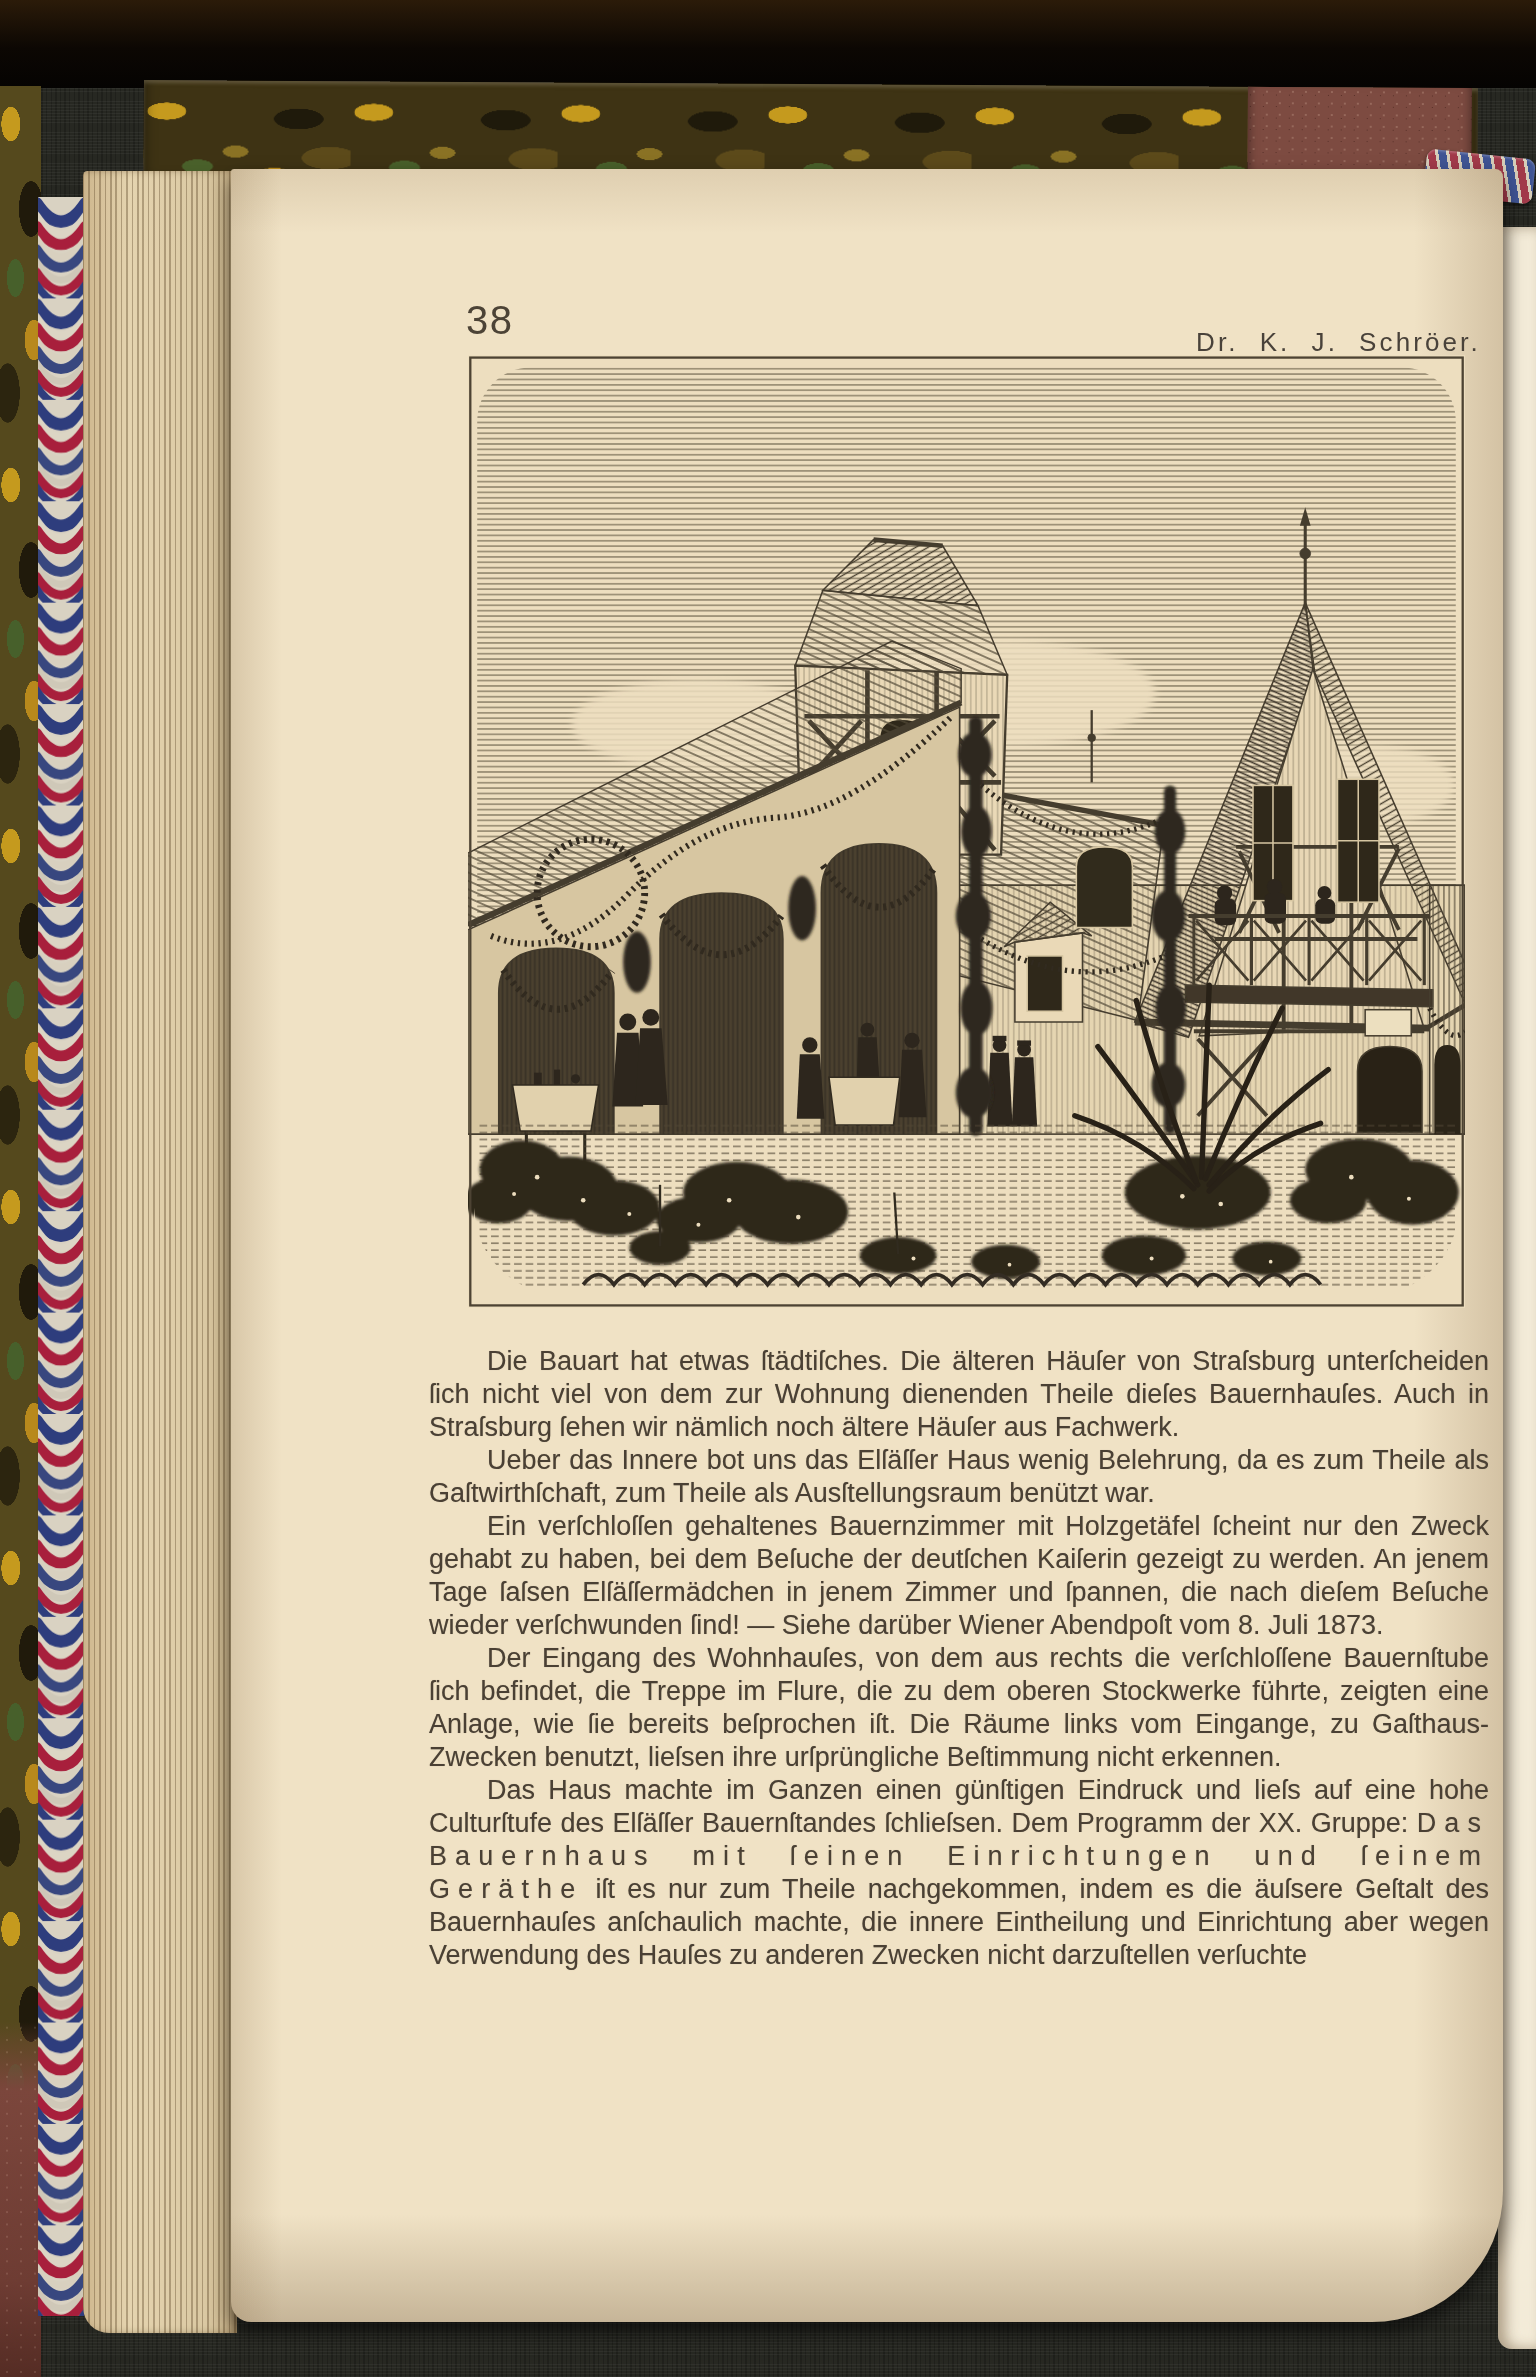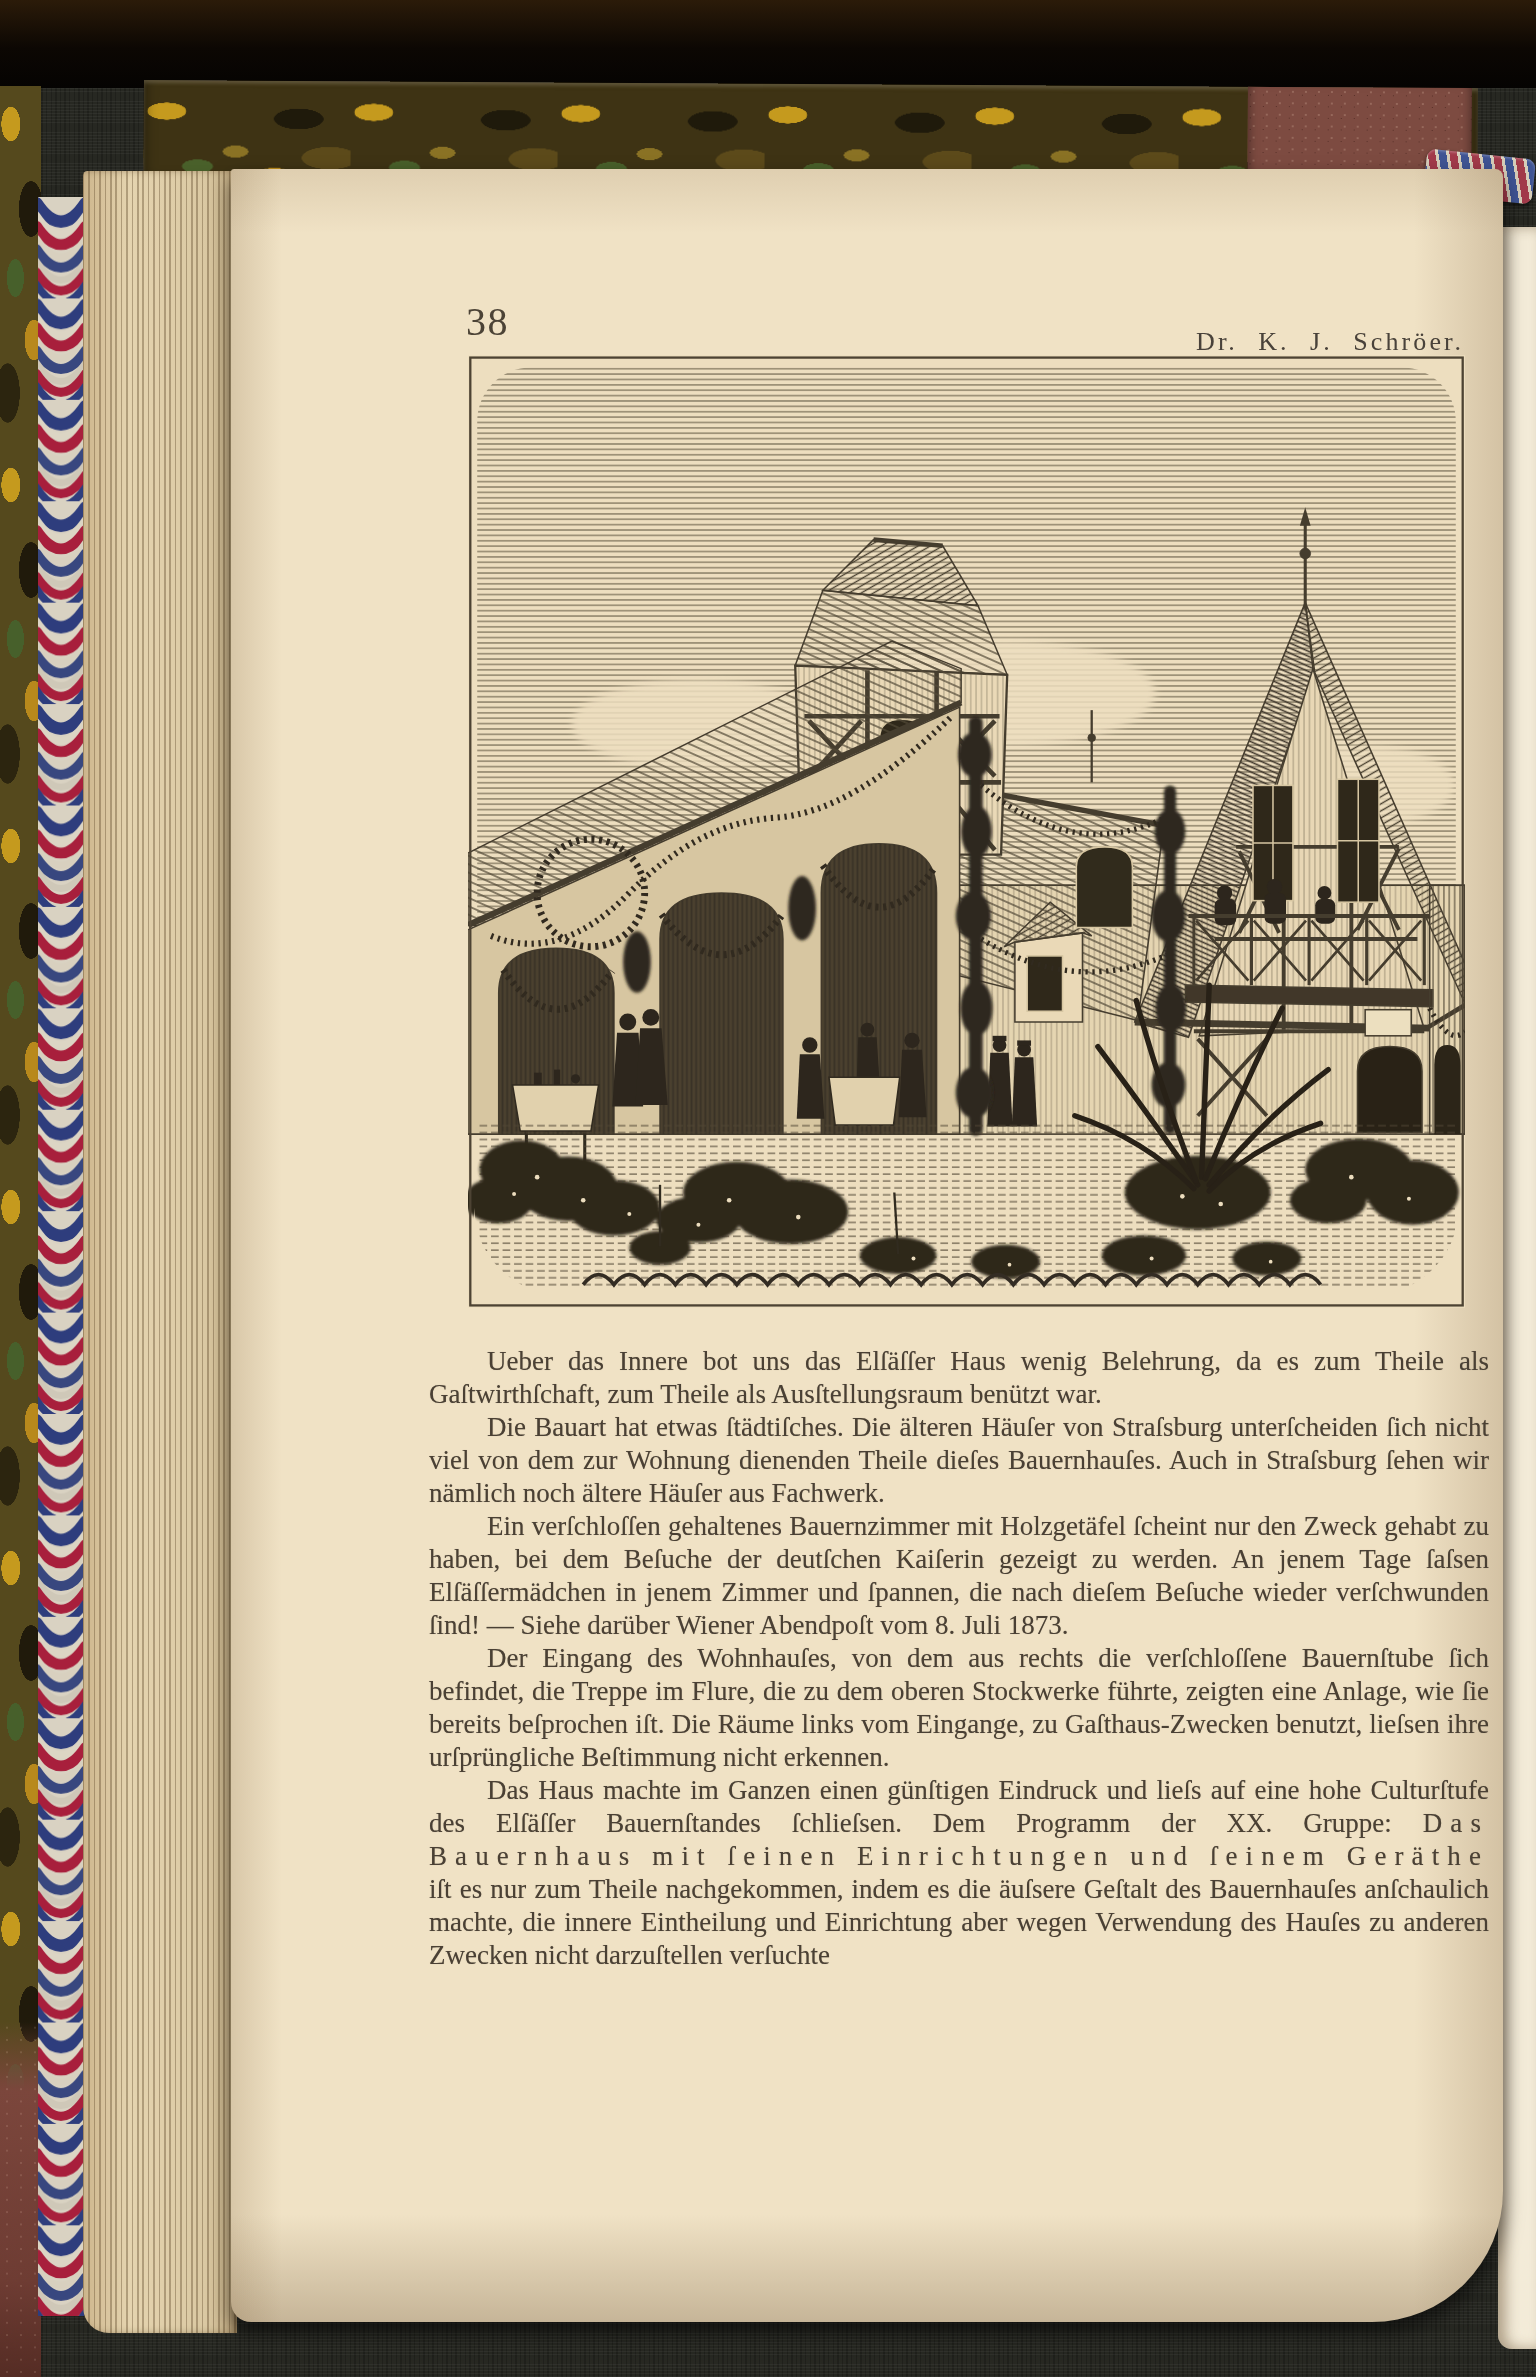--- a/index.html
+++ b/index.html
@@ -1,17 +1,17 @@
 <!DOCTYPE html>
 <html lang="de" style="font-size:12.3px"><head>
 <meta charset="utf-8">
 <style>
   html,body{margin:0;padding:0;background:#191a15;}
   .scene{position:relative;width:1537px;height:2377px;overflow:hidden;
-    font-family:Liberation Serif, serif;}
+    font-family:Liberation Sans, sans-serif;}
   
   .bg{position:absolute;inset:0;background-color:#272822;
     background-image:
       repeating-linear-gradient(0deg, rgba(255,255,255,.045) 0 0.8px, transparent 0.8px 3.1px),
       repeating-linear-gradient(90deg, rgba(0,0,0,.20) 0 1.5px, transparent 1.5px 4.6px);
     z-index:0;}
   .bottom-dark{position:absolute;left:0;top:2980;width:1537px;height:88px;z-index:1;
     background:linear-gradient(180deg,#2b1b09,#0c0703 55%,#050302);}
   
   .cover-top{position:absolute;left:144px;top:80px;width:1334px;height:108px;z-index:2;
@@ -373,21 +373,21 @@
         <path d="M150 1210 q20 -26 40 0 q20 -26 40 0 q20 -26 40 0 q20 -26 40 0 q20 -26 40 0 q20 -26 40 0 q20 -26 40 0 q20 -26 40 0 q20 -26 40 0 q20 -26 40 0 q20 -26 40 0 q20 -26 40 0 q20 -26 40 0 q20 -26 40 0 q20 -26 40 0 q20 -26 40 0 q20 -26 40 0 q20 -26 40 0 q20 -26 40 0 q20 -26 40 0 q20 -26 40 0 q20 -26 40 0 q20 -26 40 0 q20 -26 40 0" fill="none" stroke="#2c2620" stroke-width="5"></path>
         <path d="M8 1232 L8 1110 Q12 1202 120 1230 Z" fill="#f0e2c5"></path>
         <path d="M1290 1232 L1290 1110 Q1286 1202 1178 1230 Z" fill="#f0e2c5"></path>
       </g>
 
       <rect x="3" y="3" width="1292" height="1234" fill="none" stroke="#473f31" stroke-width="3"></rect>
       <rect width="1298" height="1240" fill="#caa55e" opacity=".05"></rect>
     </svg>
 
     <div class="text-block" id="textBlock">
+        <p class="body-par"><span class="seg">Die Bauart hat etwas ſtädtiſches. Die älteren Häuſer von Straſsburg unterſcheiden ſich nicht viel von dem zur Wohnung dienenden Theile dieſes Bauernhauſes. Auch in Straſsburg ſehen wir nämlich noch ältere Häuſer aus Fachwerk.</span></p>
         <p class="body-par"><span class="seg">Ueber das Innere bot uns das Elſäſſer Haus wenig Belehrung, da es zum Theile als Gaſtwirthſchaft, zum Theile als Ausſtellungsraum benützt war.</span></p>
-        <p class="body-par"><span class="seg">Die Bauart hat etwas ſtädtiſches. Die älteren Häuſer von Straſsburg unterſcheiden ſich nicht viel von dem zur Wohnung dienenden Theile dieſes Bauernhauſes. Auch in Straſsburg ſehen wir nämlich noch ältere Häuſer aus Fachwerk.</span></p>
         <p class="body-par"><span class="seg">Ein verſchloſſen gehaltenes Bauernzimmer mit Holzgetäfel ſcheint nur den Zweck gehabt zu haben, bei dem Beſuche der deutſchen Kaiſerin gezeigt zu werden. An jenem Tage ſaſsen Elſäſſermädchen in jenem Zimmer und ſpannen, die nach dieſem Beſuche wieder verſchwunden ſind! — Siehe darüber Wiener Abendpoſt vom 8. Juli 1873.</span></p>
         <p class="body-par"><span class="seg">Der Eingang des Wohnhauſes, von dem aus rechts die verſchloſſene Bauernſtube ſich befindet, die Treppe im Flure, die zu dem oberen Stockwerke führte, zeigten eine Anlage, wie ſie bereits beſprochen iſt. Die Räume links vom Eingange, zu Gaſthaus-Zwecken benutzt, lieſsen ihre urſprüngliche Beſtimmung nicht erkennen.</span></p>
         <p class="body-par"><span class="seg">Das Haus machte im Ganzen einen günſtigen Eindruck und lieſs auf eine hohe Culturſtufe des Elſäſſer Bauernſtandes ſchlieſsen. Dem Programm der XX. Gruppe: </span><span class="seg sperr">Das Bauernhaus mit ſeinen Einrichtungen und ſeinem Geräthe</span><span class="seg"> iſt es nur zum Theile nachgekommen, indem es die äuſsere Geſtalt des Bauernhauſes anſchaulich machte, die innere Eintheilung und Einrichtung aber wegen Verwendung des Hauſes zu anderen Zwecken nicht darzuſtellen verſuchte</span></p>
       </div>
   </div>
 </div>
 
 
 </body></html>

